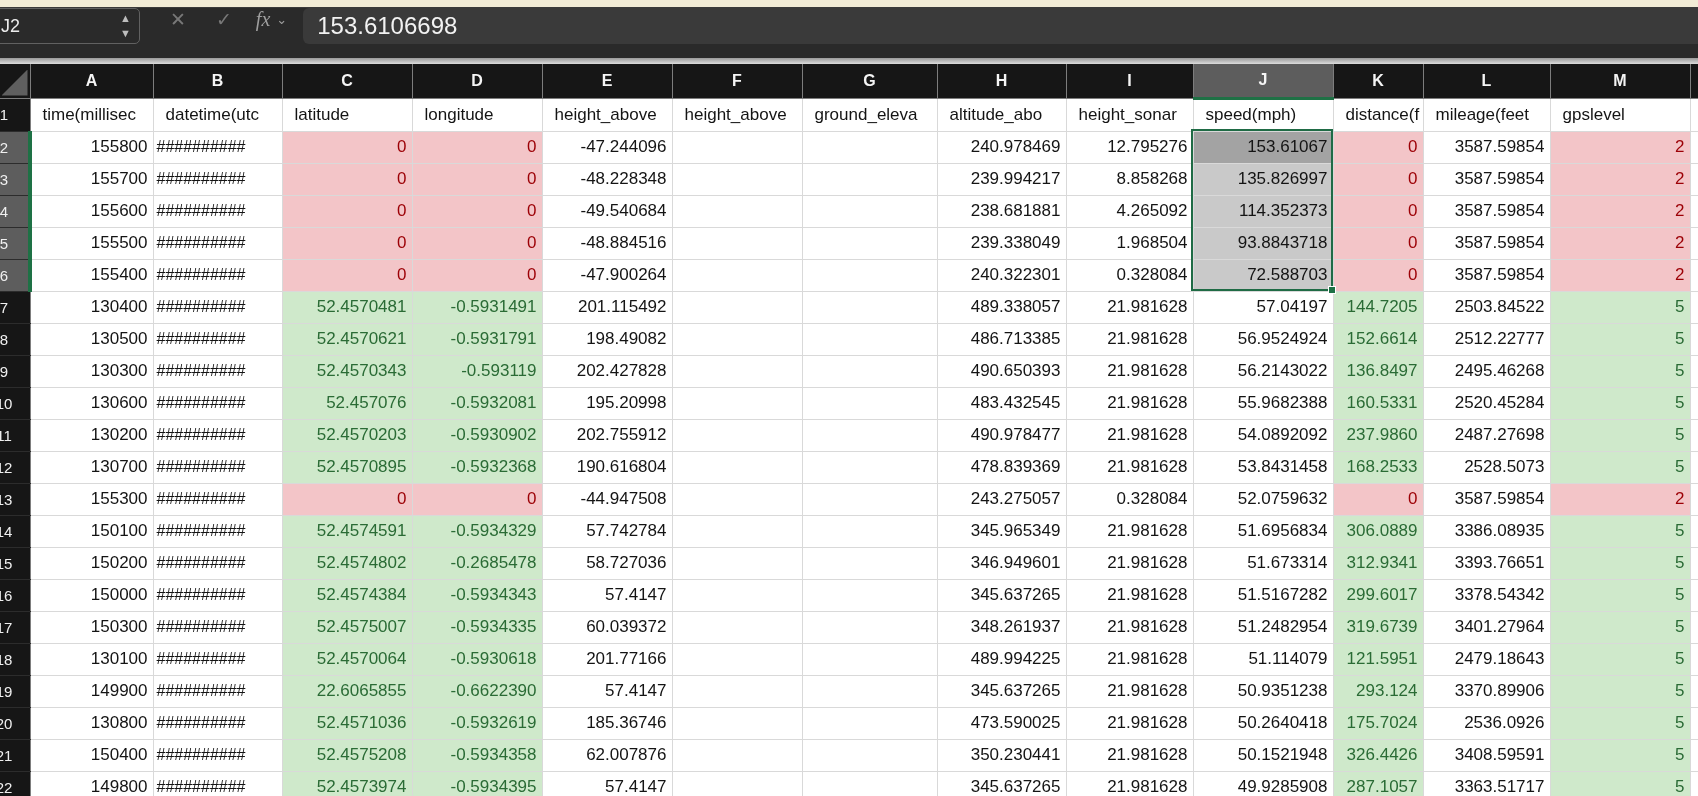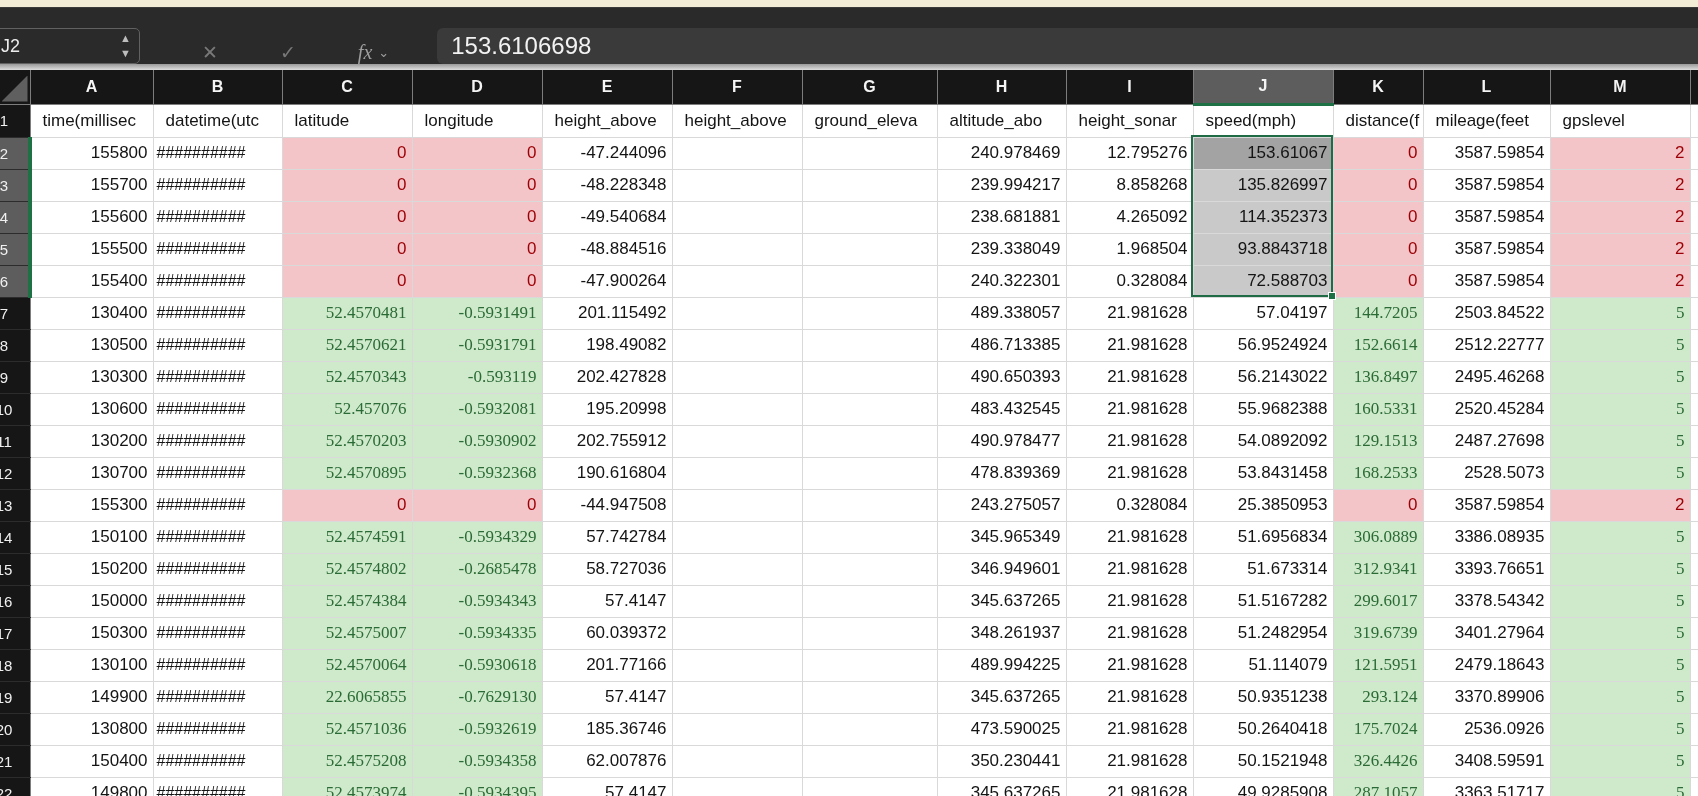--- a/index.html
+++ b/index.html
@@ -4,29 +4,29 @@
 <style>
   * { box-sizing: border-box; margin: 0; padding: 0; }
   html,body { width:1698px; height:796px; overflow:hidden; background:#fff;
               font-family:"Liberation Sans", sans-serif; }
   .screen { position:relative; width:1698px; height:796px; overflow:hidden; }
 
   
   .cream { height:8px; background:#f2ecd6; border-bottom:1px solid #3a3a3a; }
 
   
-  .fbar { height:56px; background:#2a2a2a; display:flex; align-items:flex-end;gap:32px; }
+  .fbar { height:50px; background:#2a2a2a; display:flex; align-items:flex-start; }
   .name-box { position:relative; width:150px; height:36px; margin-left:-10px;
               border:1.5px solid #616161; border-radius:5px; background:#2a2a2a;
               display:flex; align-items:center; flex-shrink:0; }
   .name-text { color:#ececec; font-size:18px; padding-left:10px; }
   .spinner { position:absolute; right:8px; top:2px; display:flex; flex-direction:column;
              line-height:15px; font-size:11px; color:#bdbdbd; text-align:center; }
   .fbtn { color:#787878; font-size:19px; margin-left:30px; flex-shrink:0; }
-  .fx { color:#9e9e9e; font-size:20px; margin-left:30px; flex-shrink:0;
+  .fx { color:#9e9e9e; font-size:20px; margin-left:24px; flex-shrink:0;
         font-family:"Liberation Serif", serif; font-style:italic; }
   .fx .chev { font-family:"Liberation Sans", sans-serif; font-style:normal; font-size:13px;
               color:#9e9e9e; margin-left:6px; vertical-align:2px; }
   .ffield { flex:1; height:36px; margin-left:16px; margin-right:-8px; background:#3a3a3a;
             border-radius:6px; display:flex; align-items:center; }
   .ffield span { color:#f2f2f2; font-size:24px; padding-left:14px; }
 
   .sep { height:6px; background:linear-gradient(#9a9a9a,#dcdcdc); }
 
   
@@ -48,21 +48,21 @@
               border-right:1px solid #7d7d7d; border-bottom:1px solid #2c2c2c; }
   th.rowhdr .rn { display:block; width:52px; margin-left:-22px; text-align:center; }
   th.rowhdr.sel { background:#5d5d5d; border-right:4px solid var(--accent); }
 
   
   td.cell { height:32px; border-right:1px solid #d9d9d9; border-bottom:1px solid #d9d9d9;
             font-size:17px; color:#141414; text-align:right; padding-right:5px; background:#fff; }
   tr.fieldrow td.cell { height:33px; text-align:left; padding-left:12px; padding-right:0; }
   td.cell.hash { text-align:left; padding-left:3px; padding-right:0; font-size:16px; }
   td.cell.bad  { background:var(--bad-bg);  color:var(--bad-tx); }
-  td.cell.good { background:var(--good-bg); color:var(--good-tx);font-family:Liberation Serif, serif; }
+  td.cell.good { background:var(--good-bg); color:var(--good-tx); }
   td.cell.jrange { background:var(--range-bg); }
   td.cell.jactive { background:#a3a3a3; }
 
   
   .sel-box { position:absolute; left:1191px; top:65px; width:142px; height:162px;
              border:2.5px solid var(--accent-dk); pointer-events:none; }
   .fill-handle { position:absolute; right:-5px; bottom:-5px; width:8px; height:8px;
                  background:var(--accent); border:1px solid #fff; pointer-events:auto; }
 </style>
 </head>
@@ -327,21 +327,21 @@
             <td class="cell">130200</td>
             <td class="cell hash">##########</td>
             <td class="cell good">52.4570203</td>
             <td class="cell good">-0.5930902</td>
             <td class="cell">202.755912</td>
             <td class="cell"></td>
             <td class="cell"></td>
             <td class="cell">490.978477</td>
             <td class="cell">21.981628</td>
             <td class="cell">54.0892092</td>
-            <td class="cell good">129.1513</td>
+            <td class="cell good">237.9860</td>
             <td class="cell">2487.27698</td>
             <td class="cell good">5</td>
             <td class="cell"></td>
           </tr>
           <tr>
             <th class="rowhdr">
               <span class="rn">12</span>
             </th>
             <td class="cell">130700</td>
             <td class="cell hash">##########</td>
@@ -364,21 +364,21 @@
             </th>
             <td class="cell">155300</td>
             <td class="cell hash">##########</td>
             <td class="cell bad">0</td>
             <td class="cell bad">0</td>
             <td class="cell">-44.947508</td>
             <td class="cell"></td>
             <td class="cell"></td>
             <td class="cell">243.275057</td>
             <td class="cell">0.328084</td>
-            <td class="cell">25.3850953</td>
+            <td class="cell">52.0759632</td>
             <td class="cell bad">0</td>
             <td class="cell">3587.59854</td>
             <td class="cell bad">2</td>
             <td class="cell"></td>
           </tr>
           <tr>
             <th class="rowhdr">
               <span class="rn">14</span>
             </th>
             <td class="cell">150100</td>
@@ -472,21 +472,21 @@
             <td class="cell good">5</td>
             <td class="cell"></td>
           </tr>
           <tr>
             <th class="rowhdr">
               <span class="rn">19</span>
             </th>
             <td class="cell">149900</td>
             <td class="cell hash">##########</td>
             <td class="cell good">22.6065855</td>
-            <td class="cell good">-0.7629130</td>
+            <td class="cell good">-0.6622390</td>
             <td class="cell">57.4147</td>
             <td class="cell"></td>
             <td class="cell"></td>
             <td class="cell">345.637265</td>
             <td class="cell">21.981628</td>
             <td class="cell">50.9351238</td>
             <td class="cell good">293.124</td>
             <td class="cell">3370.89906</td>
             <td class="cell good">5</td>
             <td class="cell"></td>

